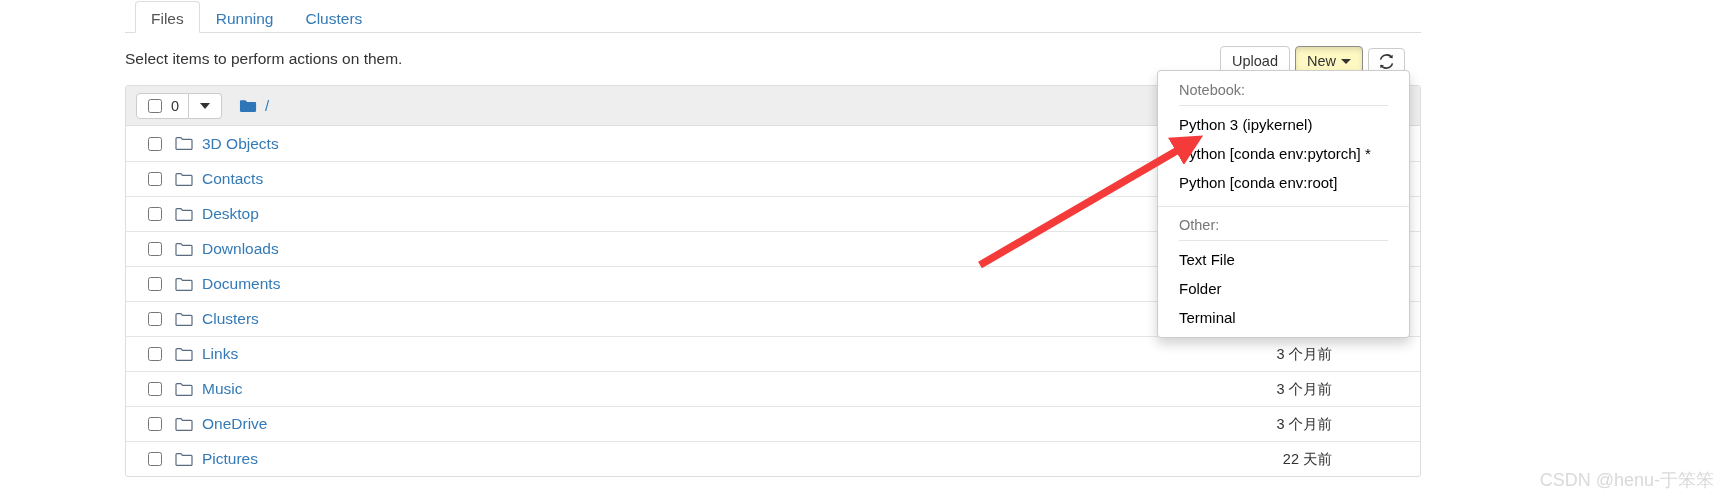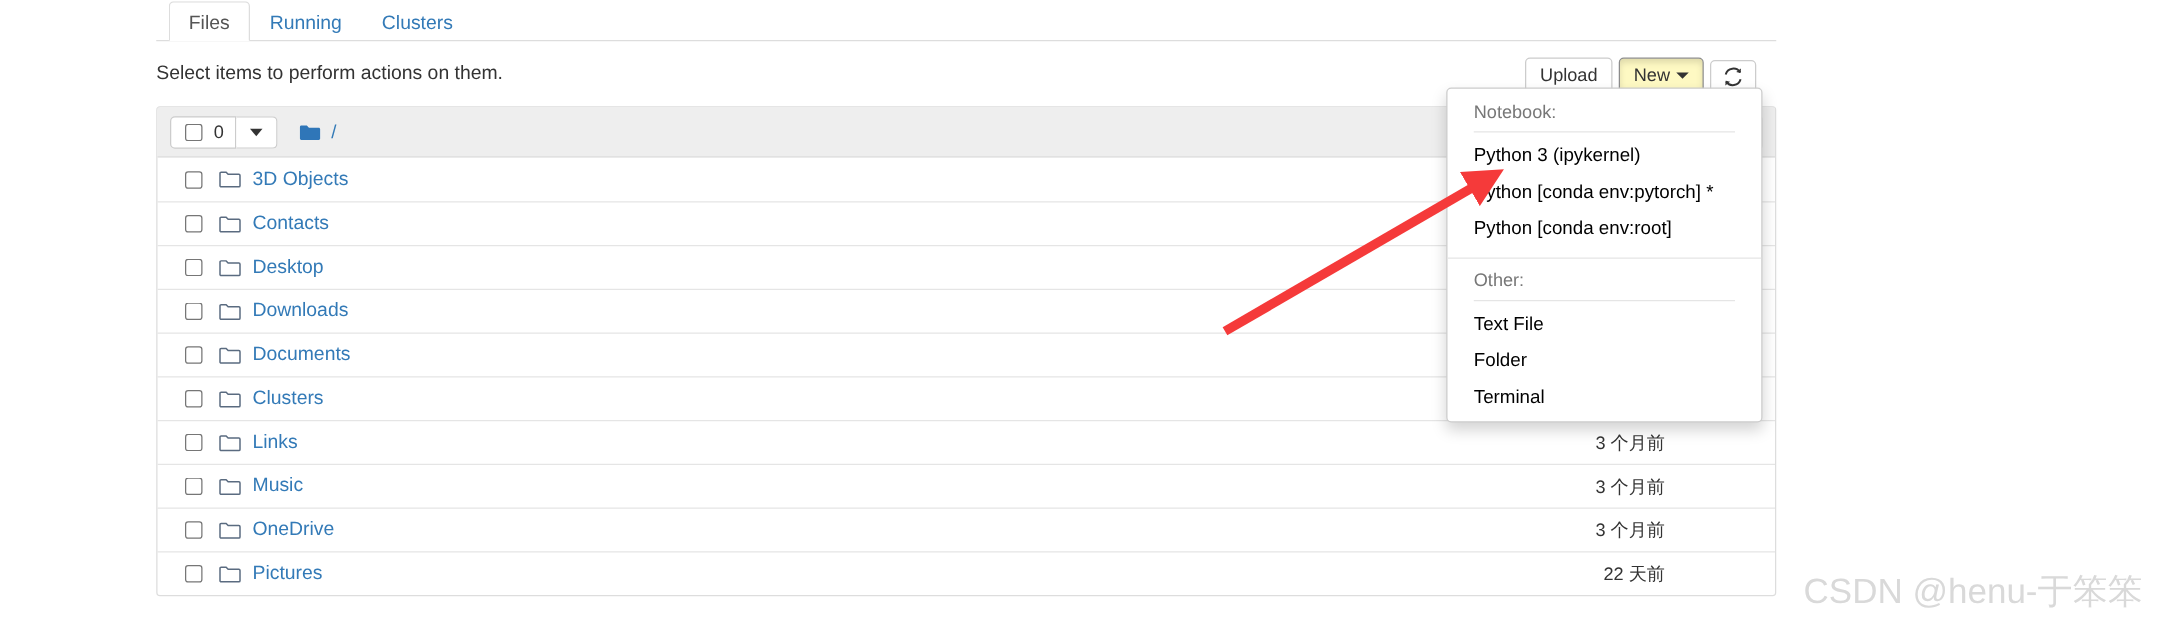--- a/index.html
+++ b/index.html
@@ -254,21 +254,21 @@
     left: 0; top: 0;
     width: 1728px; height: 502px;
     pointer-events: none;
     z-index: 60;
   }
 
   
   .watermark {
     position: absolute;
     right: 14px; bottom: 10px;
-    font-size: 28px;
+    font-size: 18px;
     color: #d9d9d9;
     white-space: nowrap;
     z-index: 70;
   }
 </style>
 </head>
 <body>
 
 <div id="page">
 

